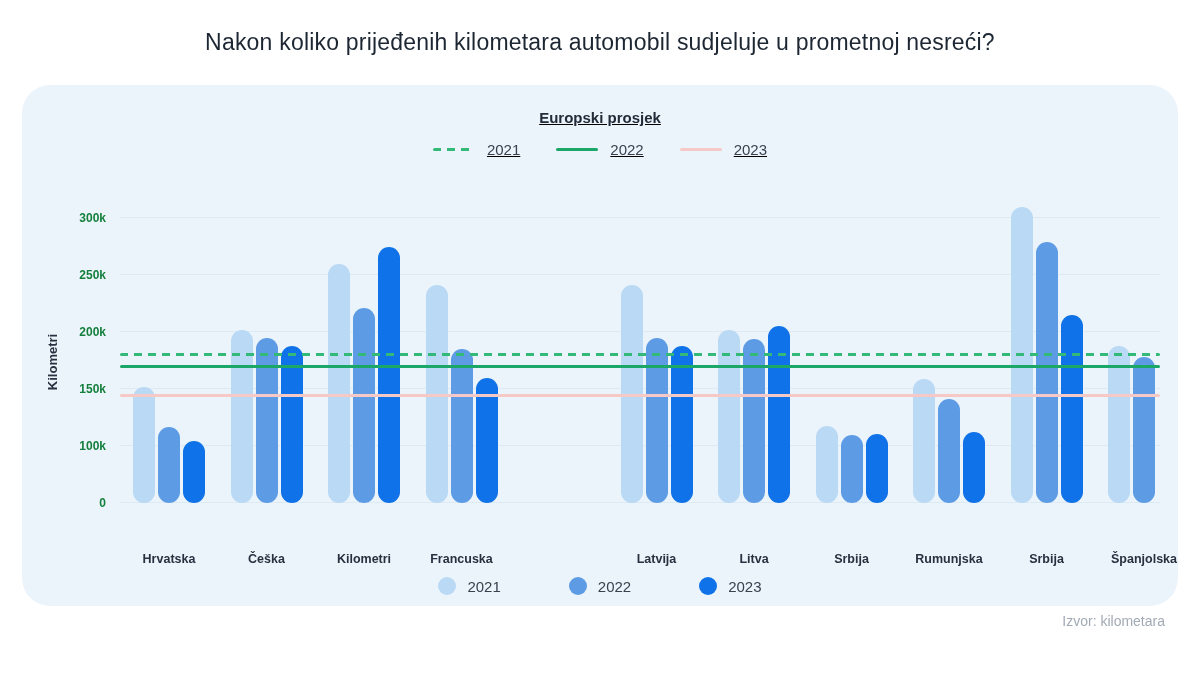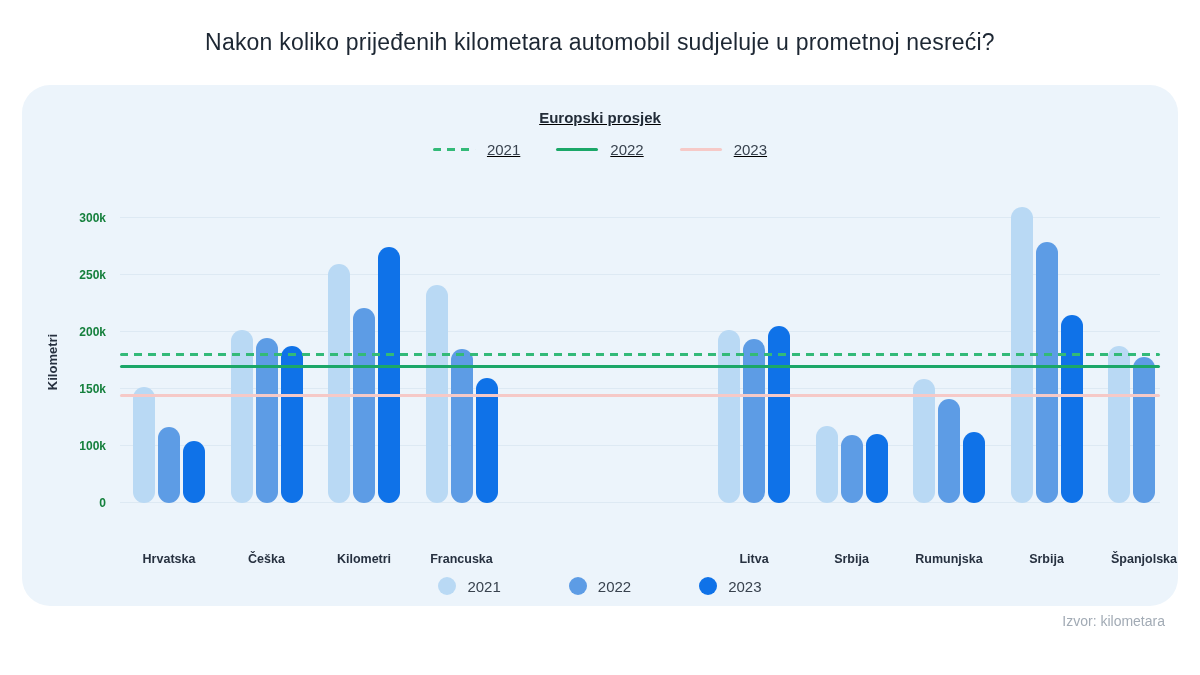--- a/index.html
+++ b/index.html
@@ -115,20 +115,26 @@
         <div class="bar" style="left: 25px; height: 194.9px; background-color: rgb(93, 156, 229);"></div>
         <div class="bar" style="left: 50px; height: 256.5px; background-color: rgb(15, 114, 232);"></div>
         <div class="x-label">Kilometri</div>
       </div>
       <div class="bar-group" style="left: 305.5px;">
         <div class="bar" style="left: 0px; height: 217.7px; background-color: rgb(185, 217, 244);"></div>
         <div class="bar" style="left: 25px; height: 153.9px; background-color: rgb(93, 156, 229);"></div>
         <div class="bar" style="left: 50px; height: 125.4px; background-color: rgb(15, 114, 232);"></div>
         <div class="x-label">Francuska</div>
       </div>
+      <div class="bar-group" style="left: 500.5px;">
+        <div class="bar" style="left: 0px; height: 217.7px; background-color: rgb(185, 217, 244);"></div>
+        <div class="bar" style="left: 25px; height: 165.3px; background-color: rgb(93, 156, 229);"></div>
+        <div class="bar" style="left: 50px; height: 157.3px; background-color: rgb(15, 114, 232);"></div>
+        <div class="x-label">Latvija</div>
+      </div>
       <div class="bar-group" style="left: 598px;">
         <div class="bar" style="left: 0px; height: 173.3px; background-color: rgb(185, 217, 244);"></div>
         <div class="bar" style="left: 25px; height: 164.2px; background-color: rgb(93, 156, 229);"></div>
         <div class="bar" style="left: 50px; height: 176.7px; background-color: rgb(15, 114, 232);"></div>
         <div class="x-label">Litva</div>
       </div>
       <div class="bar-group" style="left: 695.5px;">
         <div class="bar" style="left: 0px; height: 77.5px; background-color: rgb(185, 217, 244);"></div>
         <div class="bar" style="left: 25px; height: 68.4px; background-color: rgb(93, 156, 229);"></div>
         <div class="bar" style="left: 50px; height: 69.5px; background-color: rgb(15, 114, 232);"></div>

